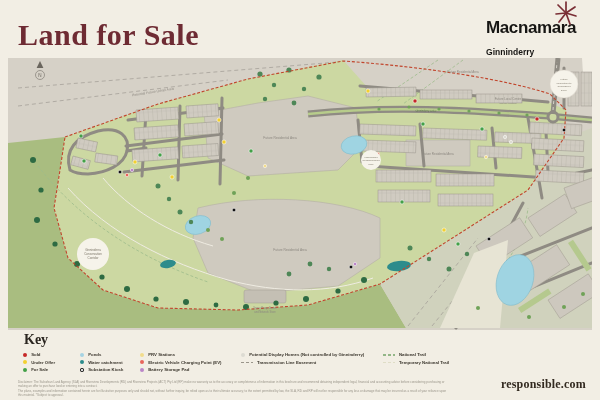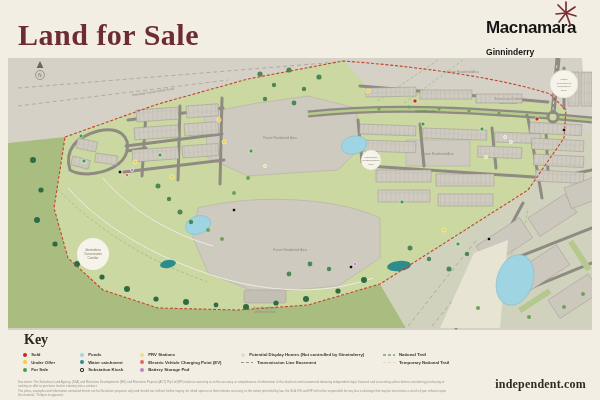--- a/index.html
+++ b/index.html
@@ -390,13 +390,13 @@
   <div class="krow">
     <span class="sw-dash" style="background: rgb(223, 221, 198);"></span>
     <span class="klabel">Temporary National Trail</span>
   </div>
 </div>
 
 <div class="abs" id="disclaimer">
   <div>Disclaimer: The Suburban Land Agency (SLA) and Riverview Developments (RD) and Riverview Projects (ACT) Pty Ltd (RP) make no warranty as to the accuracy or completeness of information in this brochure and recommend obtaining independent legal, financial and accounting advice before considering purchasing or making an offer to purchase land or entering into a contract.</div>
   <div>The plans, examples and information contained herein are for illustrative purposes only and should not, without further inquiry, be relied upon as to their ultimate accuracy; to the extent permitted by law, the SLA, RD and RP will not be responsible for any loss or damage that may be incurred as a result of your reliance upon this material. *Subject to approval.</div>
 </div>
-<a class="abs" id="website" href="#">independent.com</a>
+<a class="abs" id="website" href="#">responsible.com</a>
 
 </body></html>

